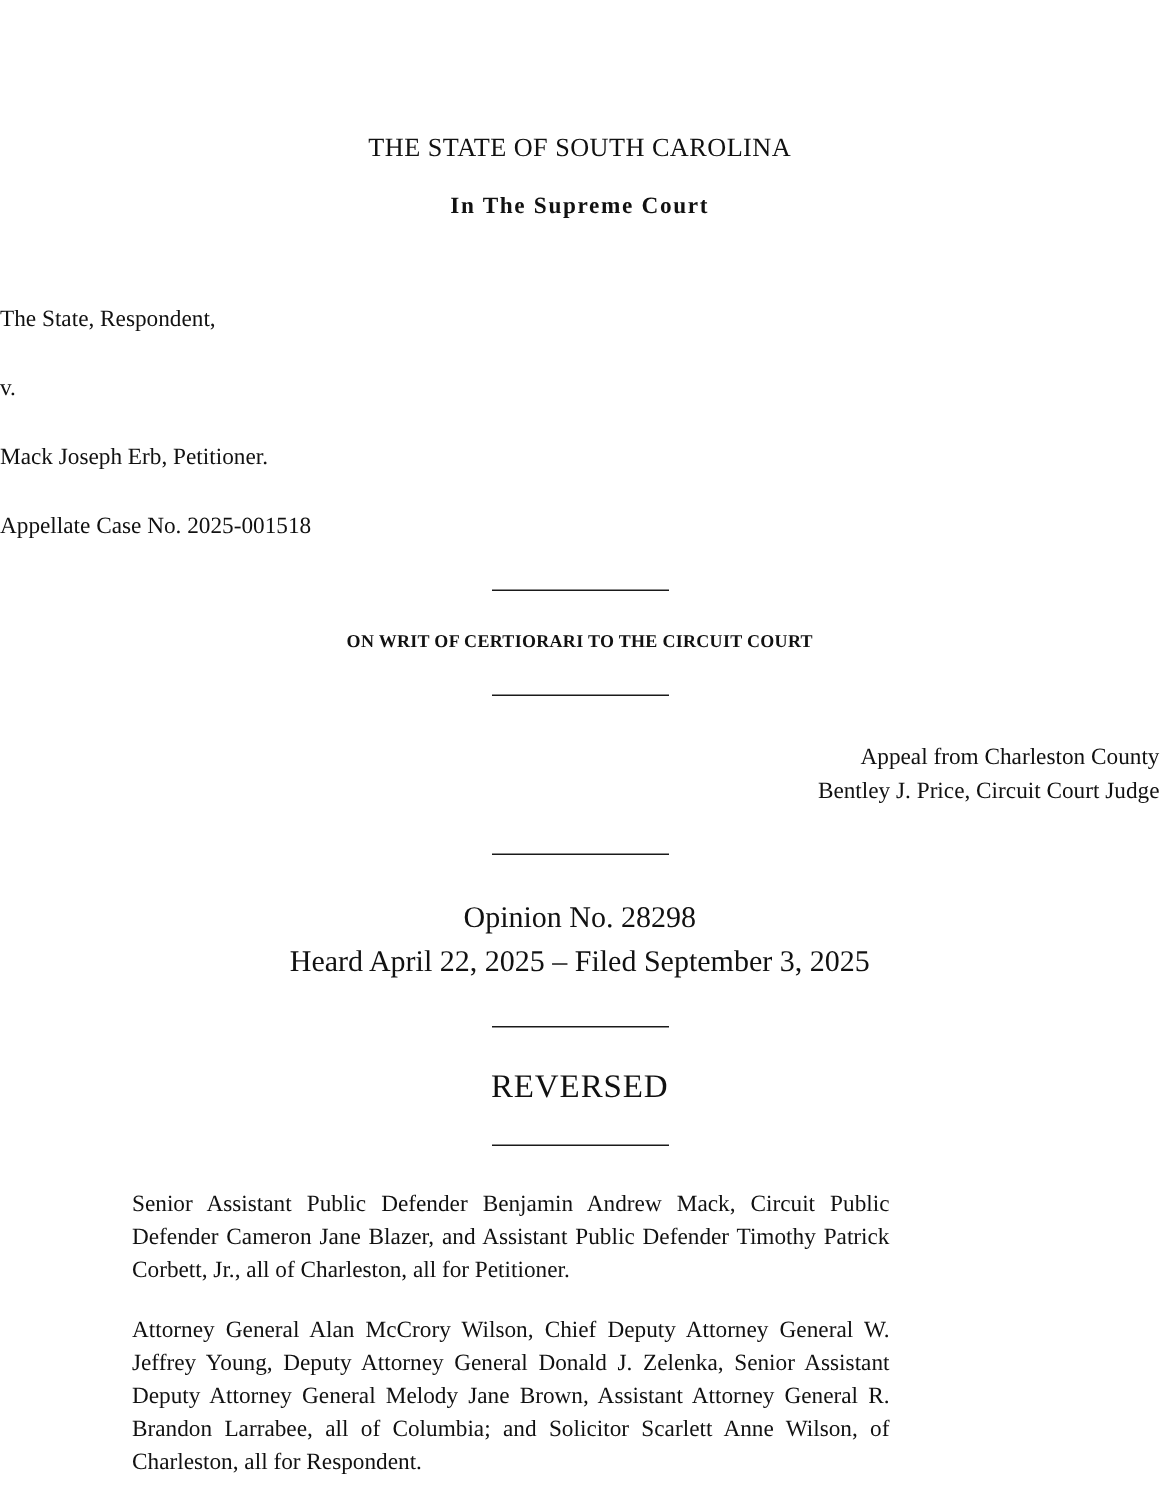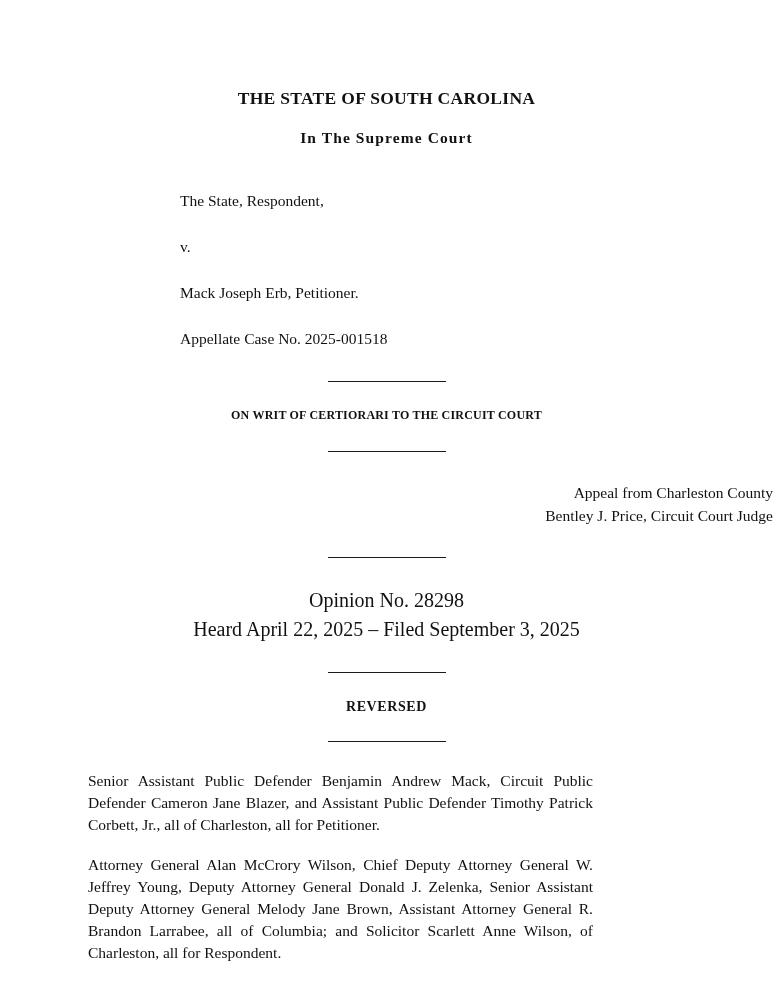--- a/index.html
+++ b/index.html
@@ -24,36 +24,35 @@
     background: #ffffff;
   }
 
   
   .court-header {
     text-align: center;
     margin-top: 88px;
   }
   .court-name {
     font-size: 17.5px;
-    font-weight: bold;
+    font-weight: normal;
     letter-spacing: 0.3px;
     line-height: 1.25;
   }
   .court-sub {
     font-size: 15.5px;
     font-weight: bold;
     letter-spacing: 1.1px;
     line-height: 1.35;
     margin-top: 18px;
   }
 
   
   .caption {
-    margin: 42px 0 0 0;
-    padding-left: 180px;
+    margin: 54px 0 0 0;
     padding-right: 180px;
   }
   .caption-line {
     font-size: 15.5px;
     line-height: 1.35;
     margin-bottom: 25px;
   }
   .caption-line:last-child {
     margin-bottom: 0;
   }
@@ -96,22 +95,22 @@
   .opinion-block {
     text-align: center;
     margin-top: 28px;
     font-size: 20px;
     line-height: 1.45;
   }
 
   
   .disposition {
     text-align: center;
-    font-size: 14px;
-    font-weight: bold;
+    font-size: 22px;
+    font-weight: normal;
     letter-spacing: 0.6px;
     margin-top: 26px;
   }
 
   
   .counsel {
     margin-top: 28px;
     padding-left: 88px;
     padding-right: 180px;
   }

